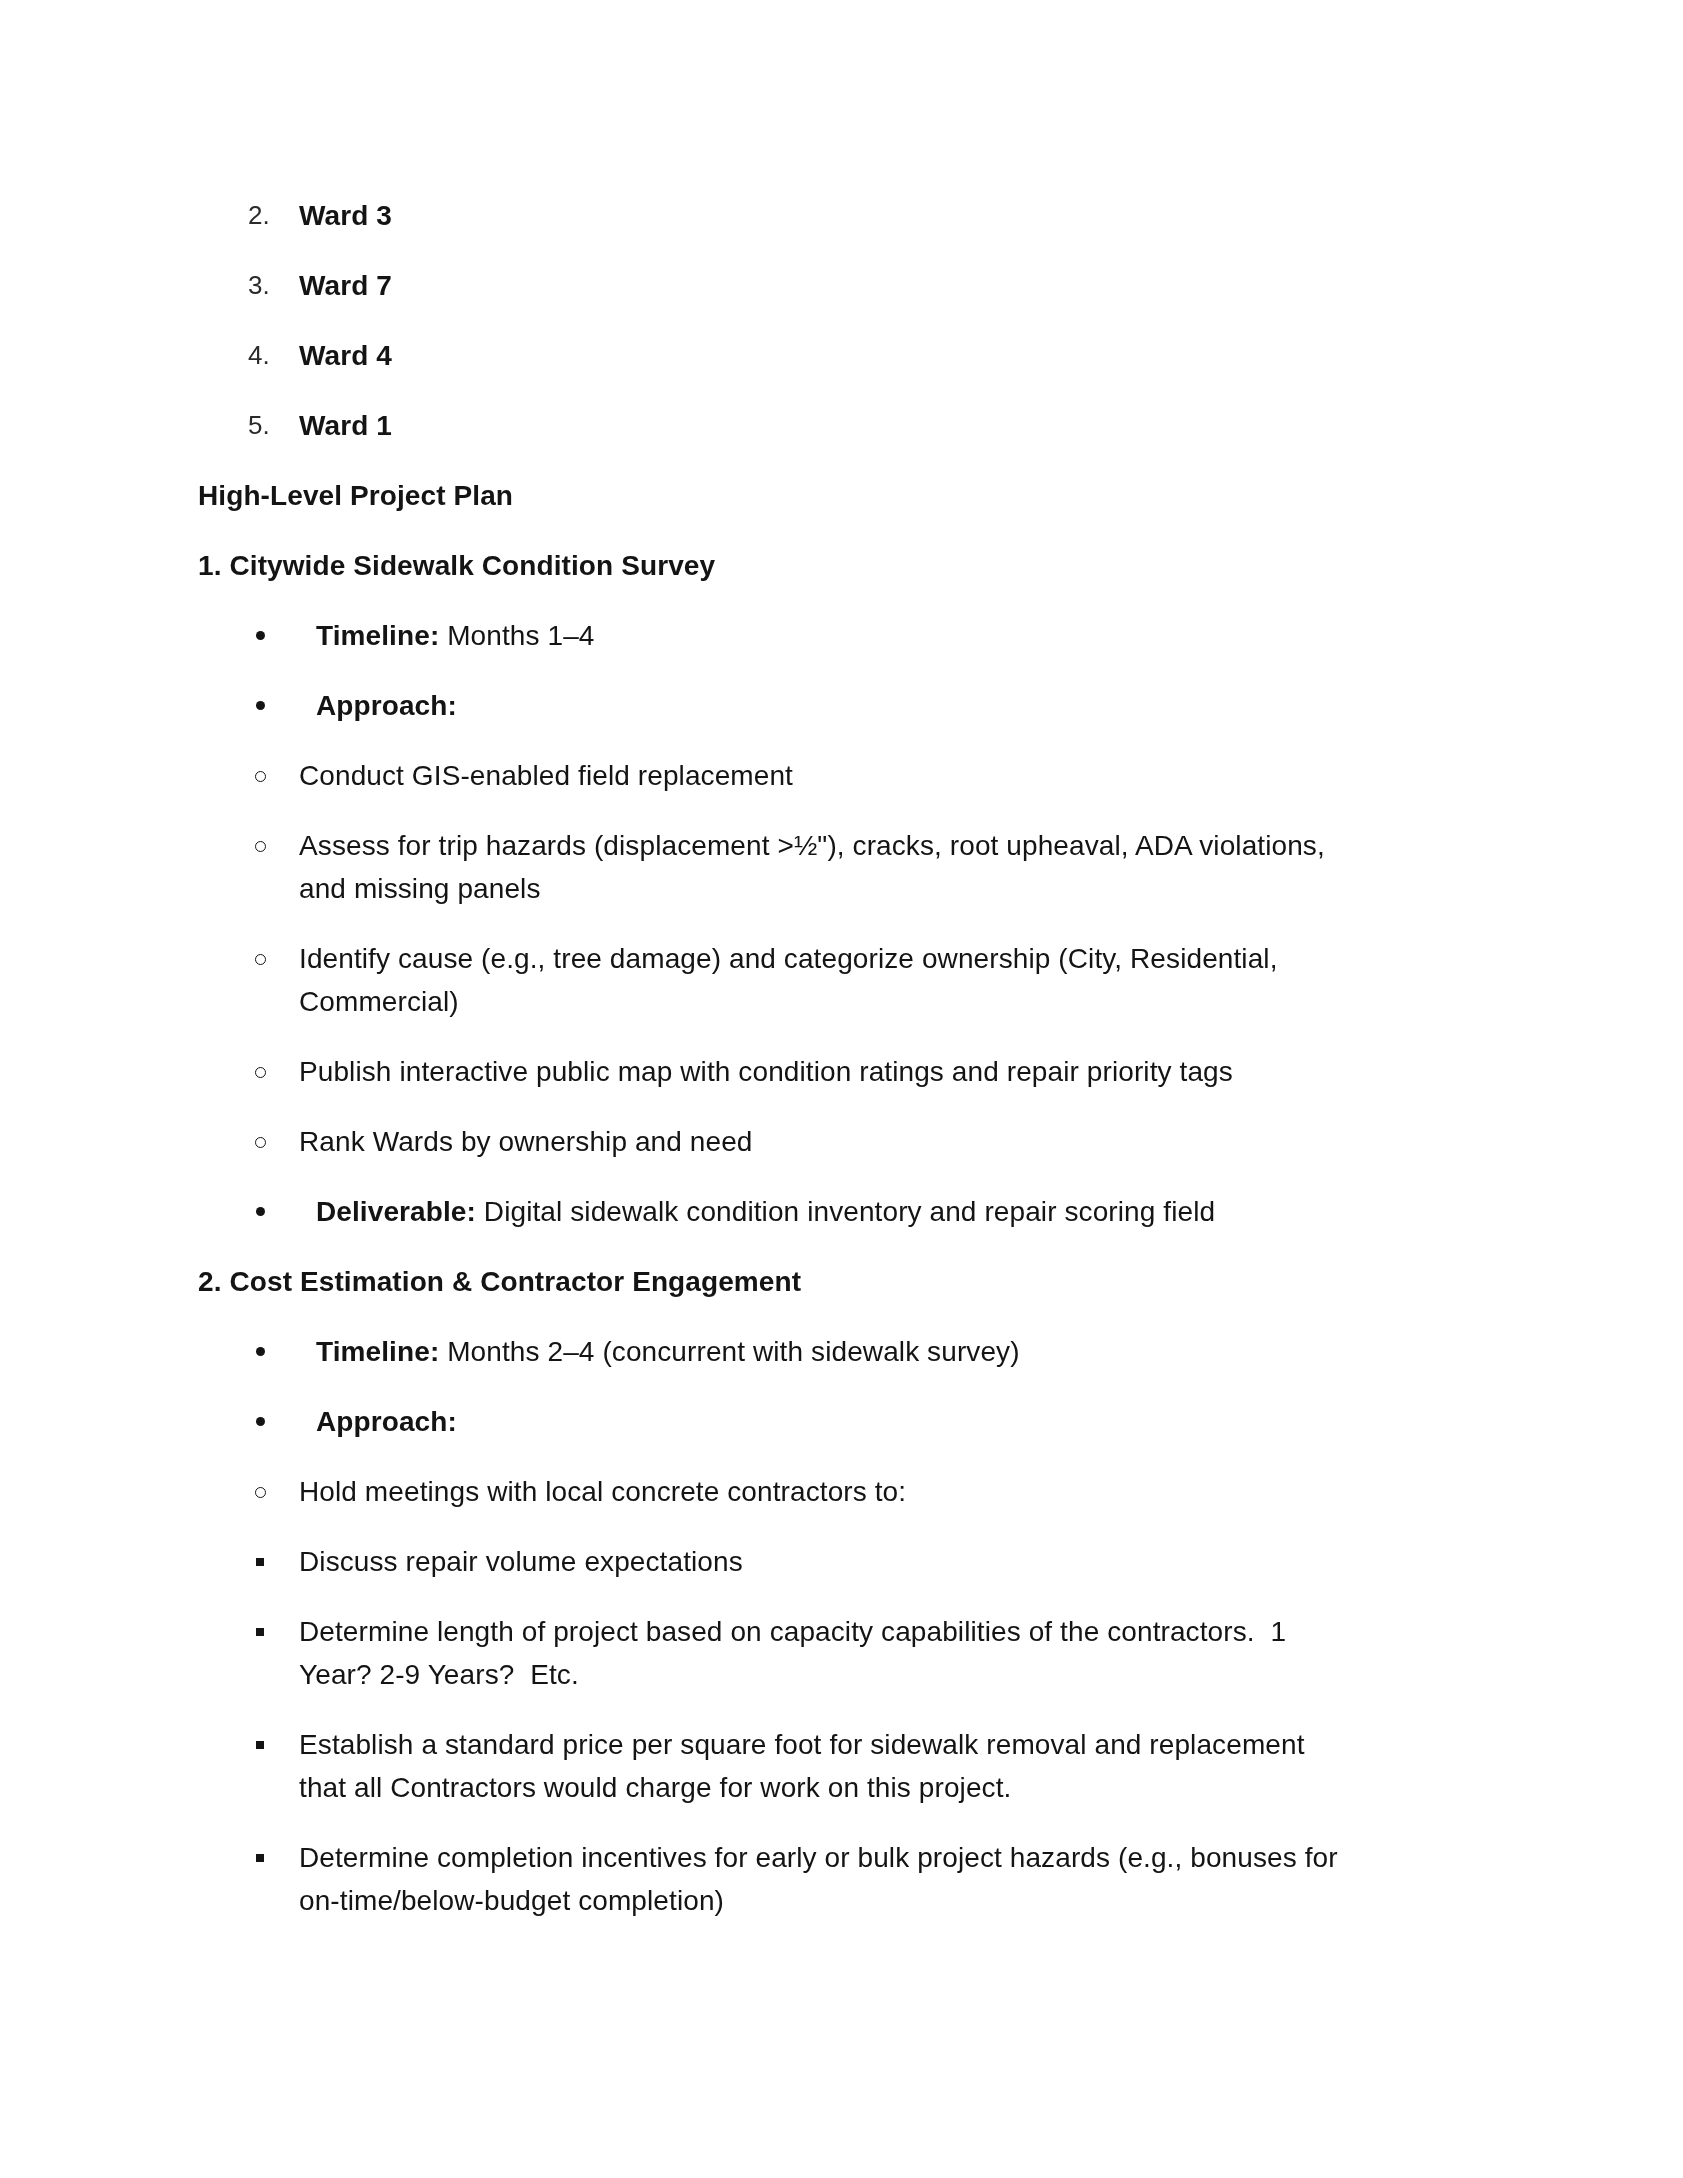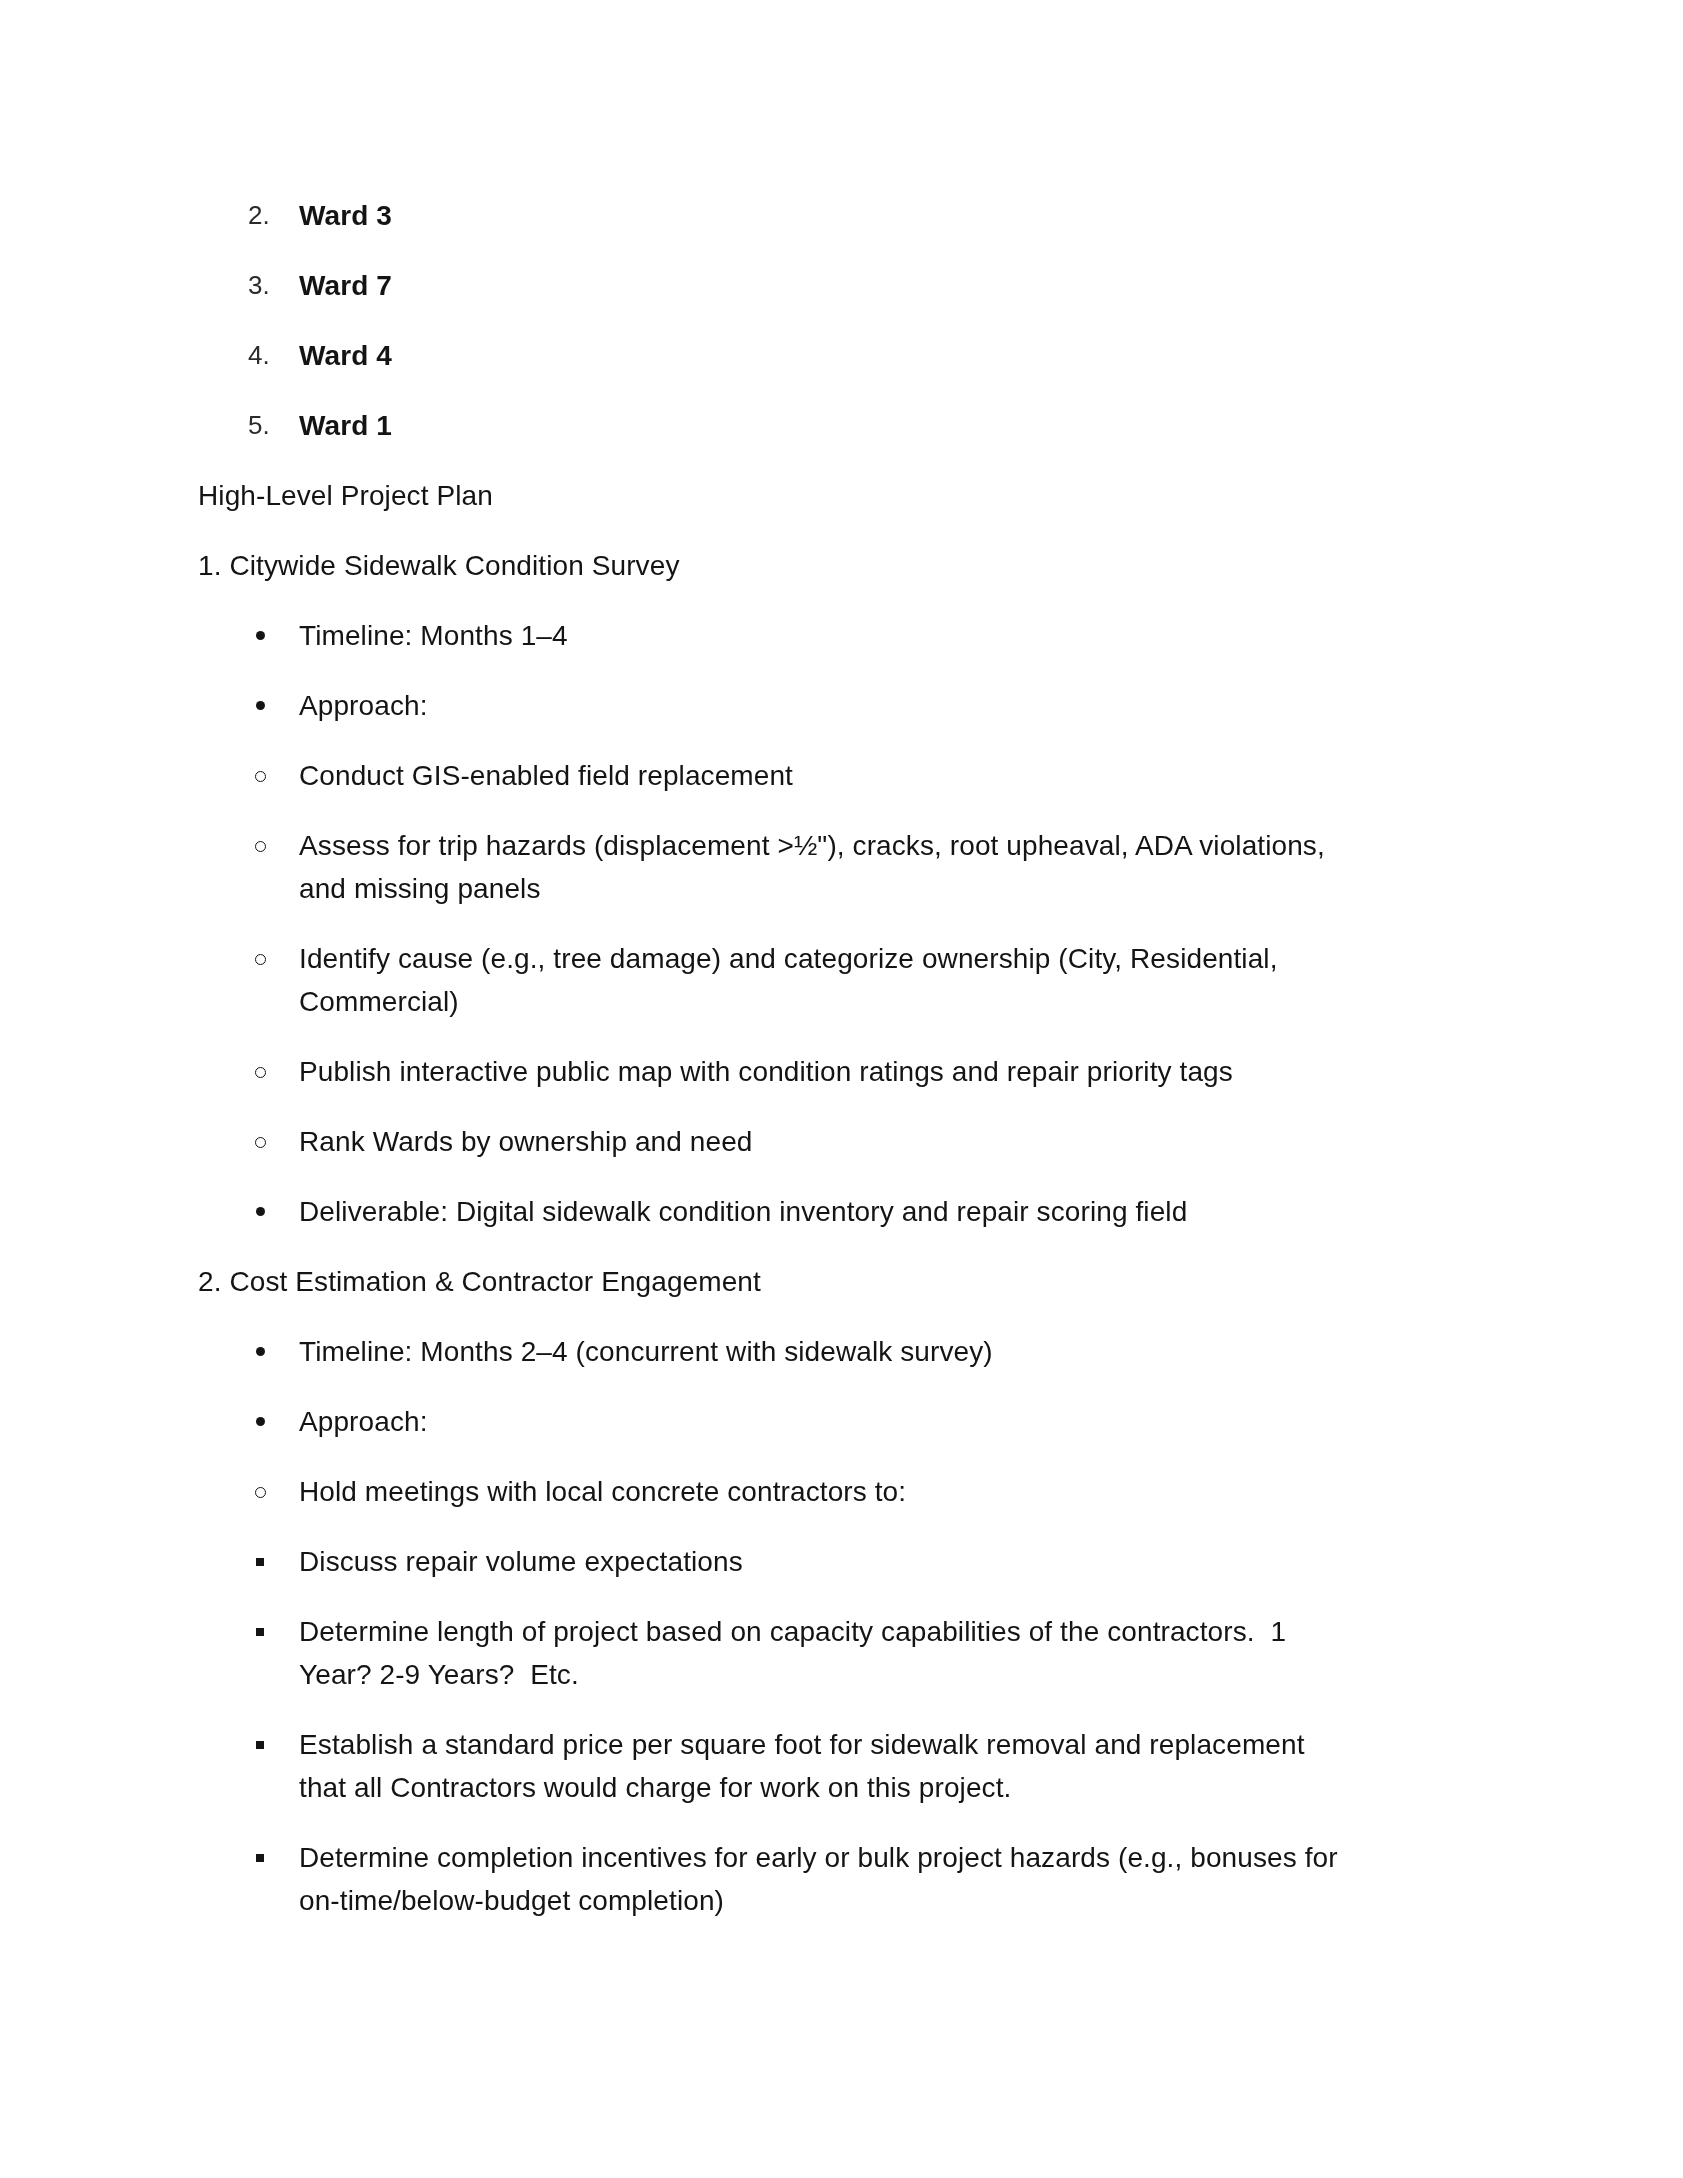--- a/index.html
+++ b/index.html
@@ -3,29 +3,29 @@
 <meta charset="utf-8">
 <style>
   html,body{margin:0;padding:0;background:#ffffff;}
   .page{
     width:1683px;height:2178px;background:#ffffff;
     font-family:"Liberation Sans","DejaVu Sans",sans-serif;
     color:#141414;overflow:hidden;box-sizing:border-box;
   }
   .content{padding:194px 198px 0 198px;box-sizing:border-box;}
   .block{margin-bottom:27px;}
-  .heading{font-size:28px;line-height:43px;font-weight:normal;letter-spacing:0.1px;}
+  .heading{font-size:28px;line-height:43px;font-weight:bold;letter-spacing:0.1px;}
   .row{display:flex;align-items:flex-start;}
   .mcol{
     flex:0 0 101px;width:101px;box-sizing:border-box;padding-left:50px;
     display:flex;align-items:center;height:43px;
   }
   .num{font-size:26px;line-height:43px;color:#2b2b2b;}
   .txt{font-size:28px;line-height:43px;flex:1;white-space:pre-wrap;letter-spacing:0.1px;}
-  .txt .lead{font-weight:normal;}
+  .txt .lead{font-weight:bold;margin-left:17px;}
   .bold{font-weight:bold;}
   .marker{display:inline-block;flex:0 0 auto;}
   .marker.disc{width:9px;height:9px;border-radius:50%;background:#141414;margin-left:8px;}
   .marker.circle{width:11px;height:11px;border-radius:50%;border:1.5px solid #141414;box-sizing:border-box;background:transparent;margin-left:7px;margin-top:2px;}
   .marker.square{width:8px;height:8px;background:#141414;margin-left:8px;}
 </style>
 </head>
 <body>
 
 <div class="page">

